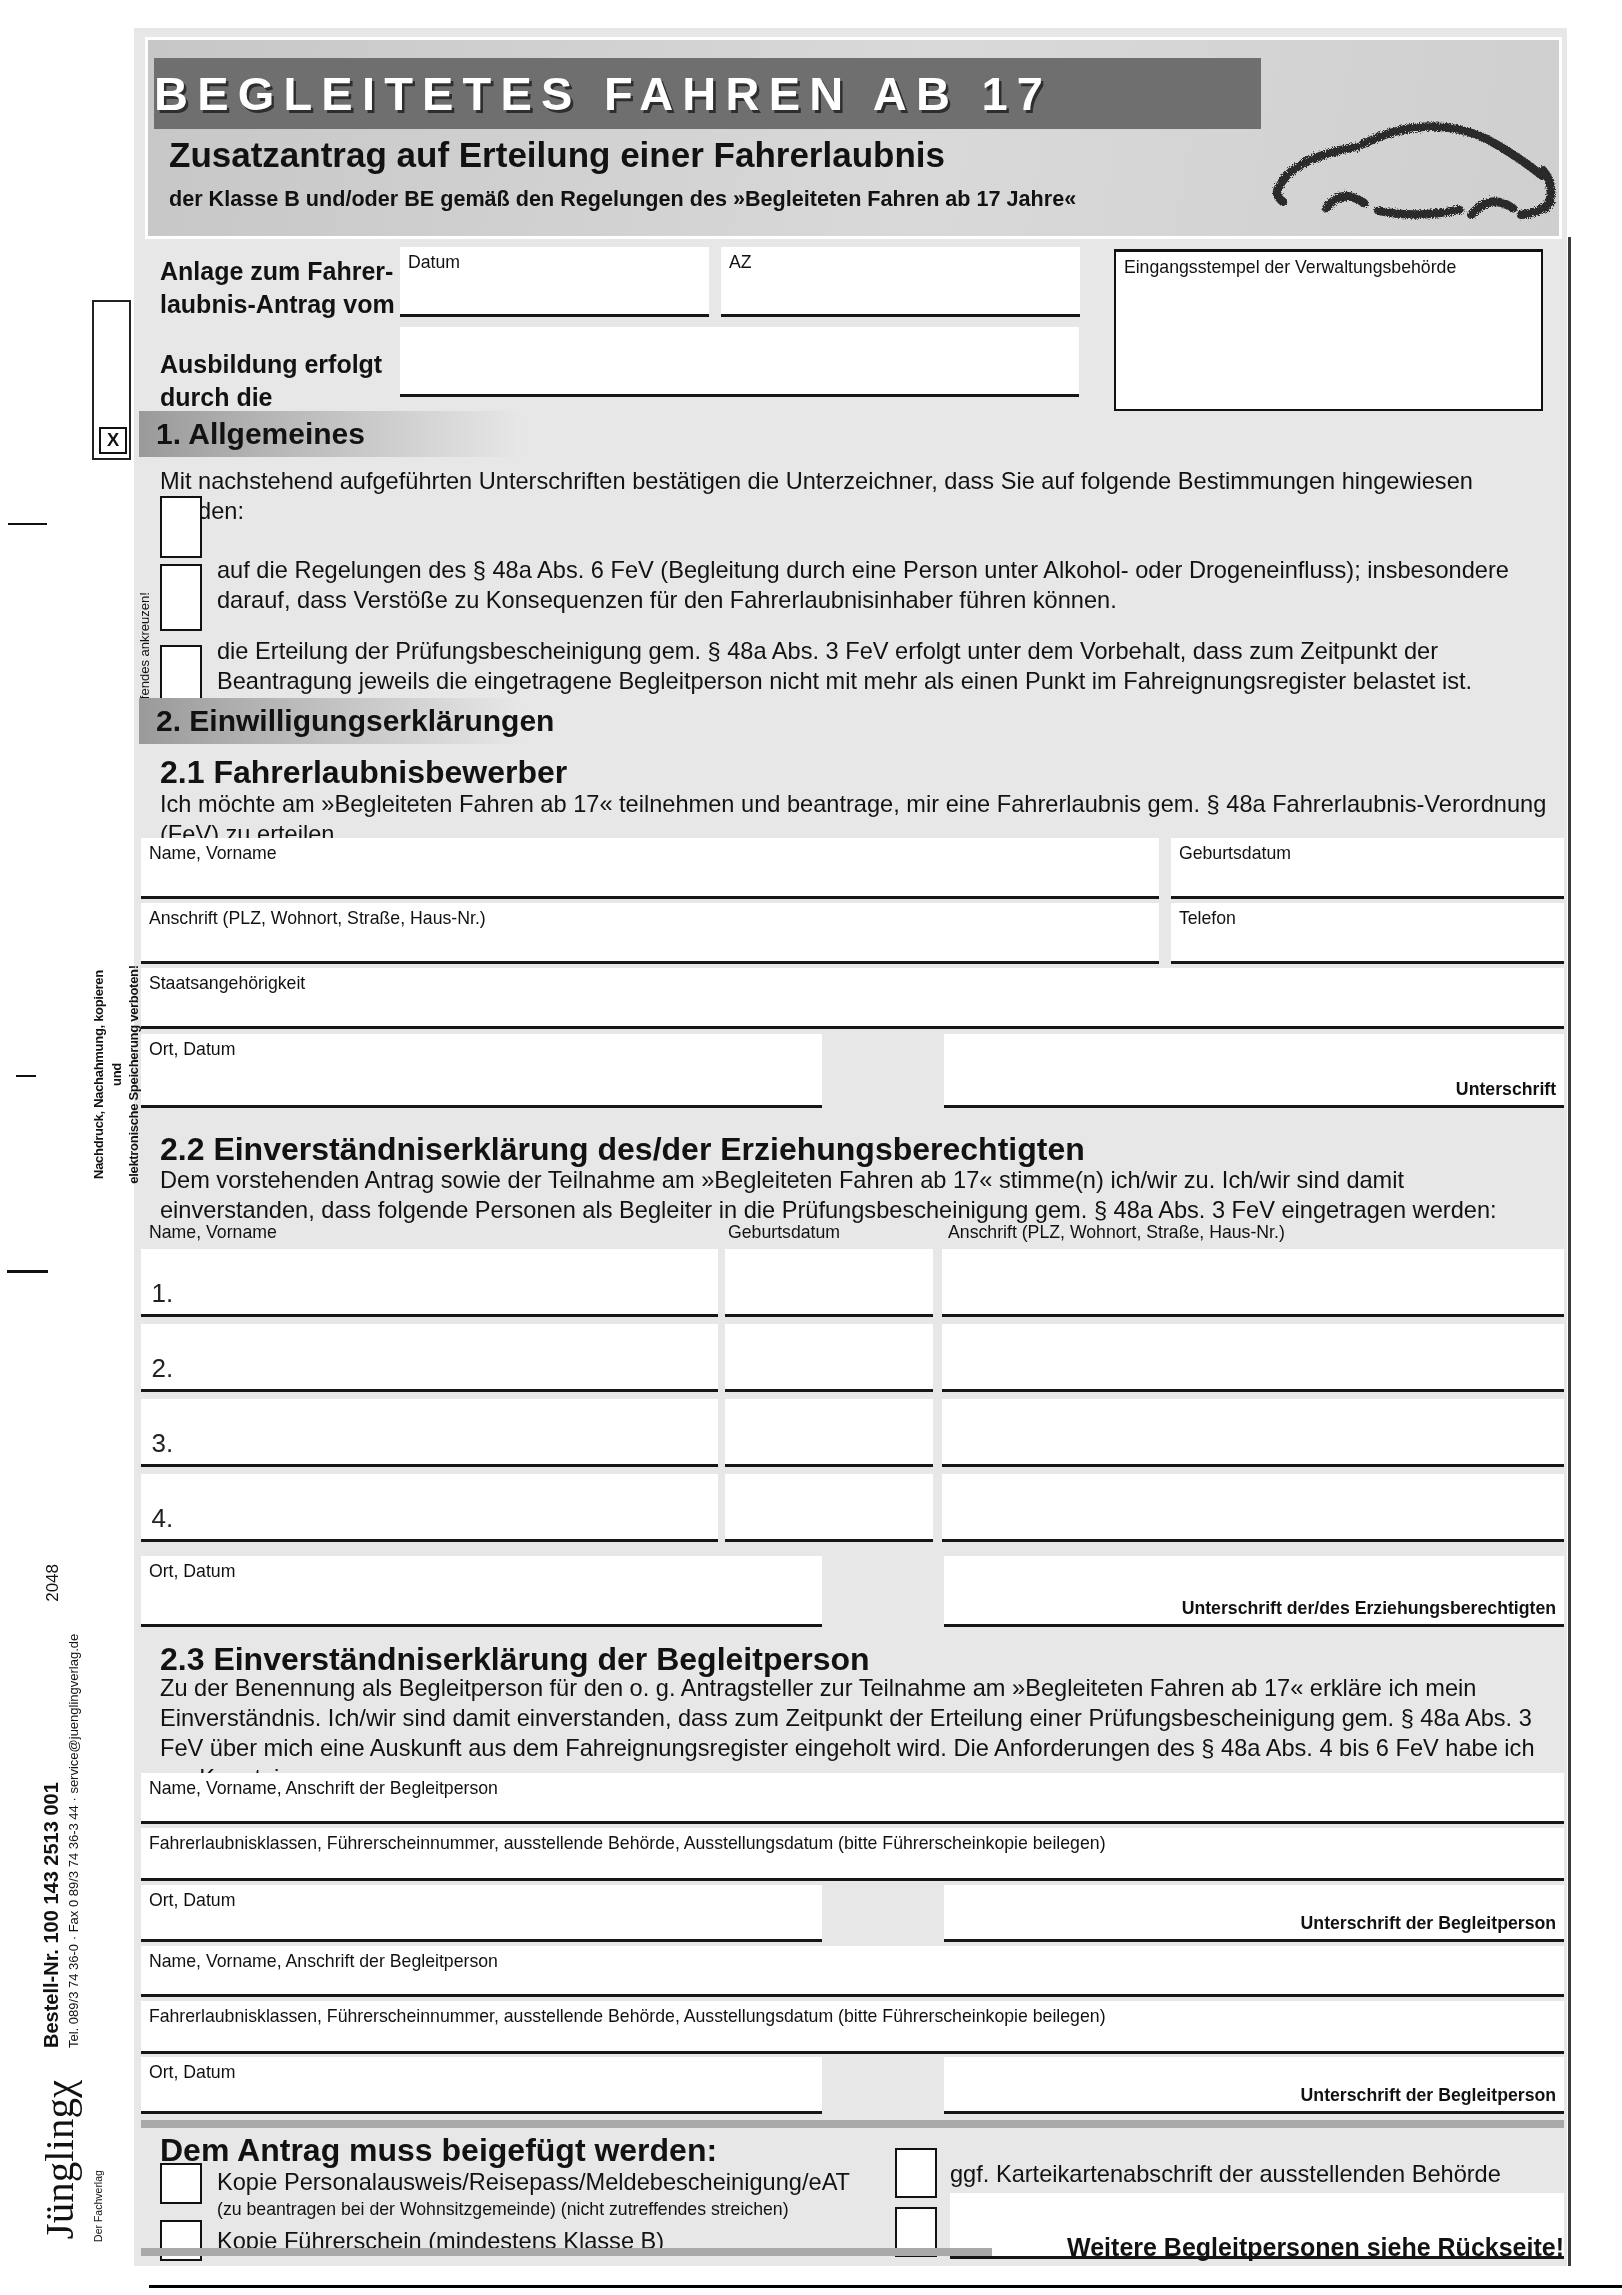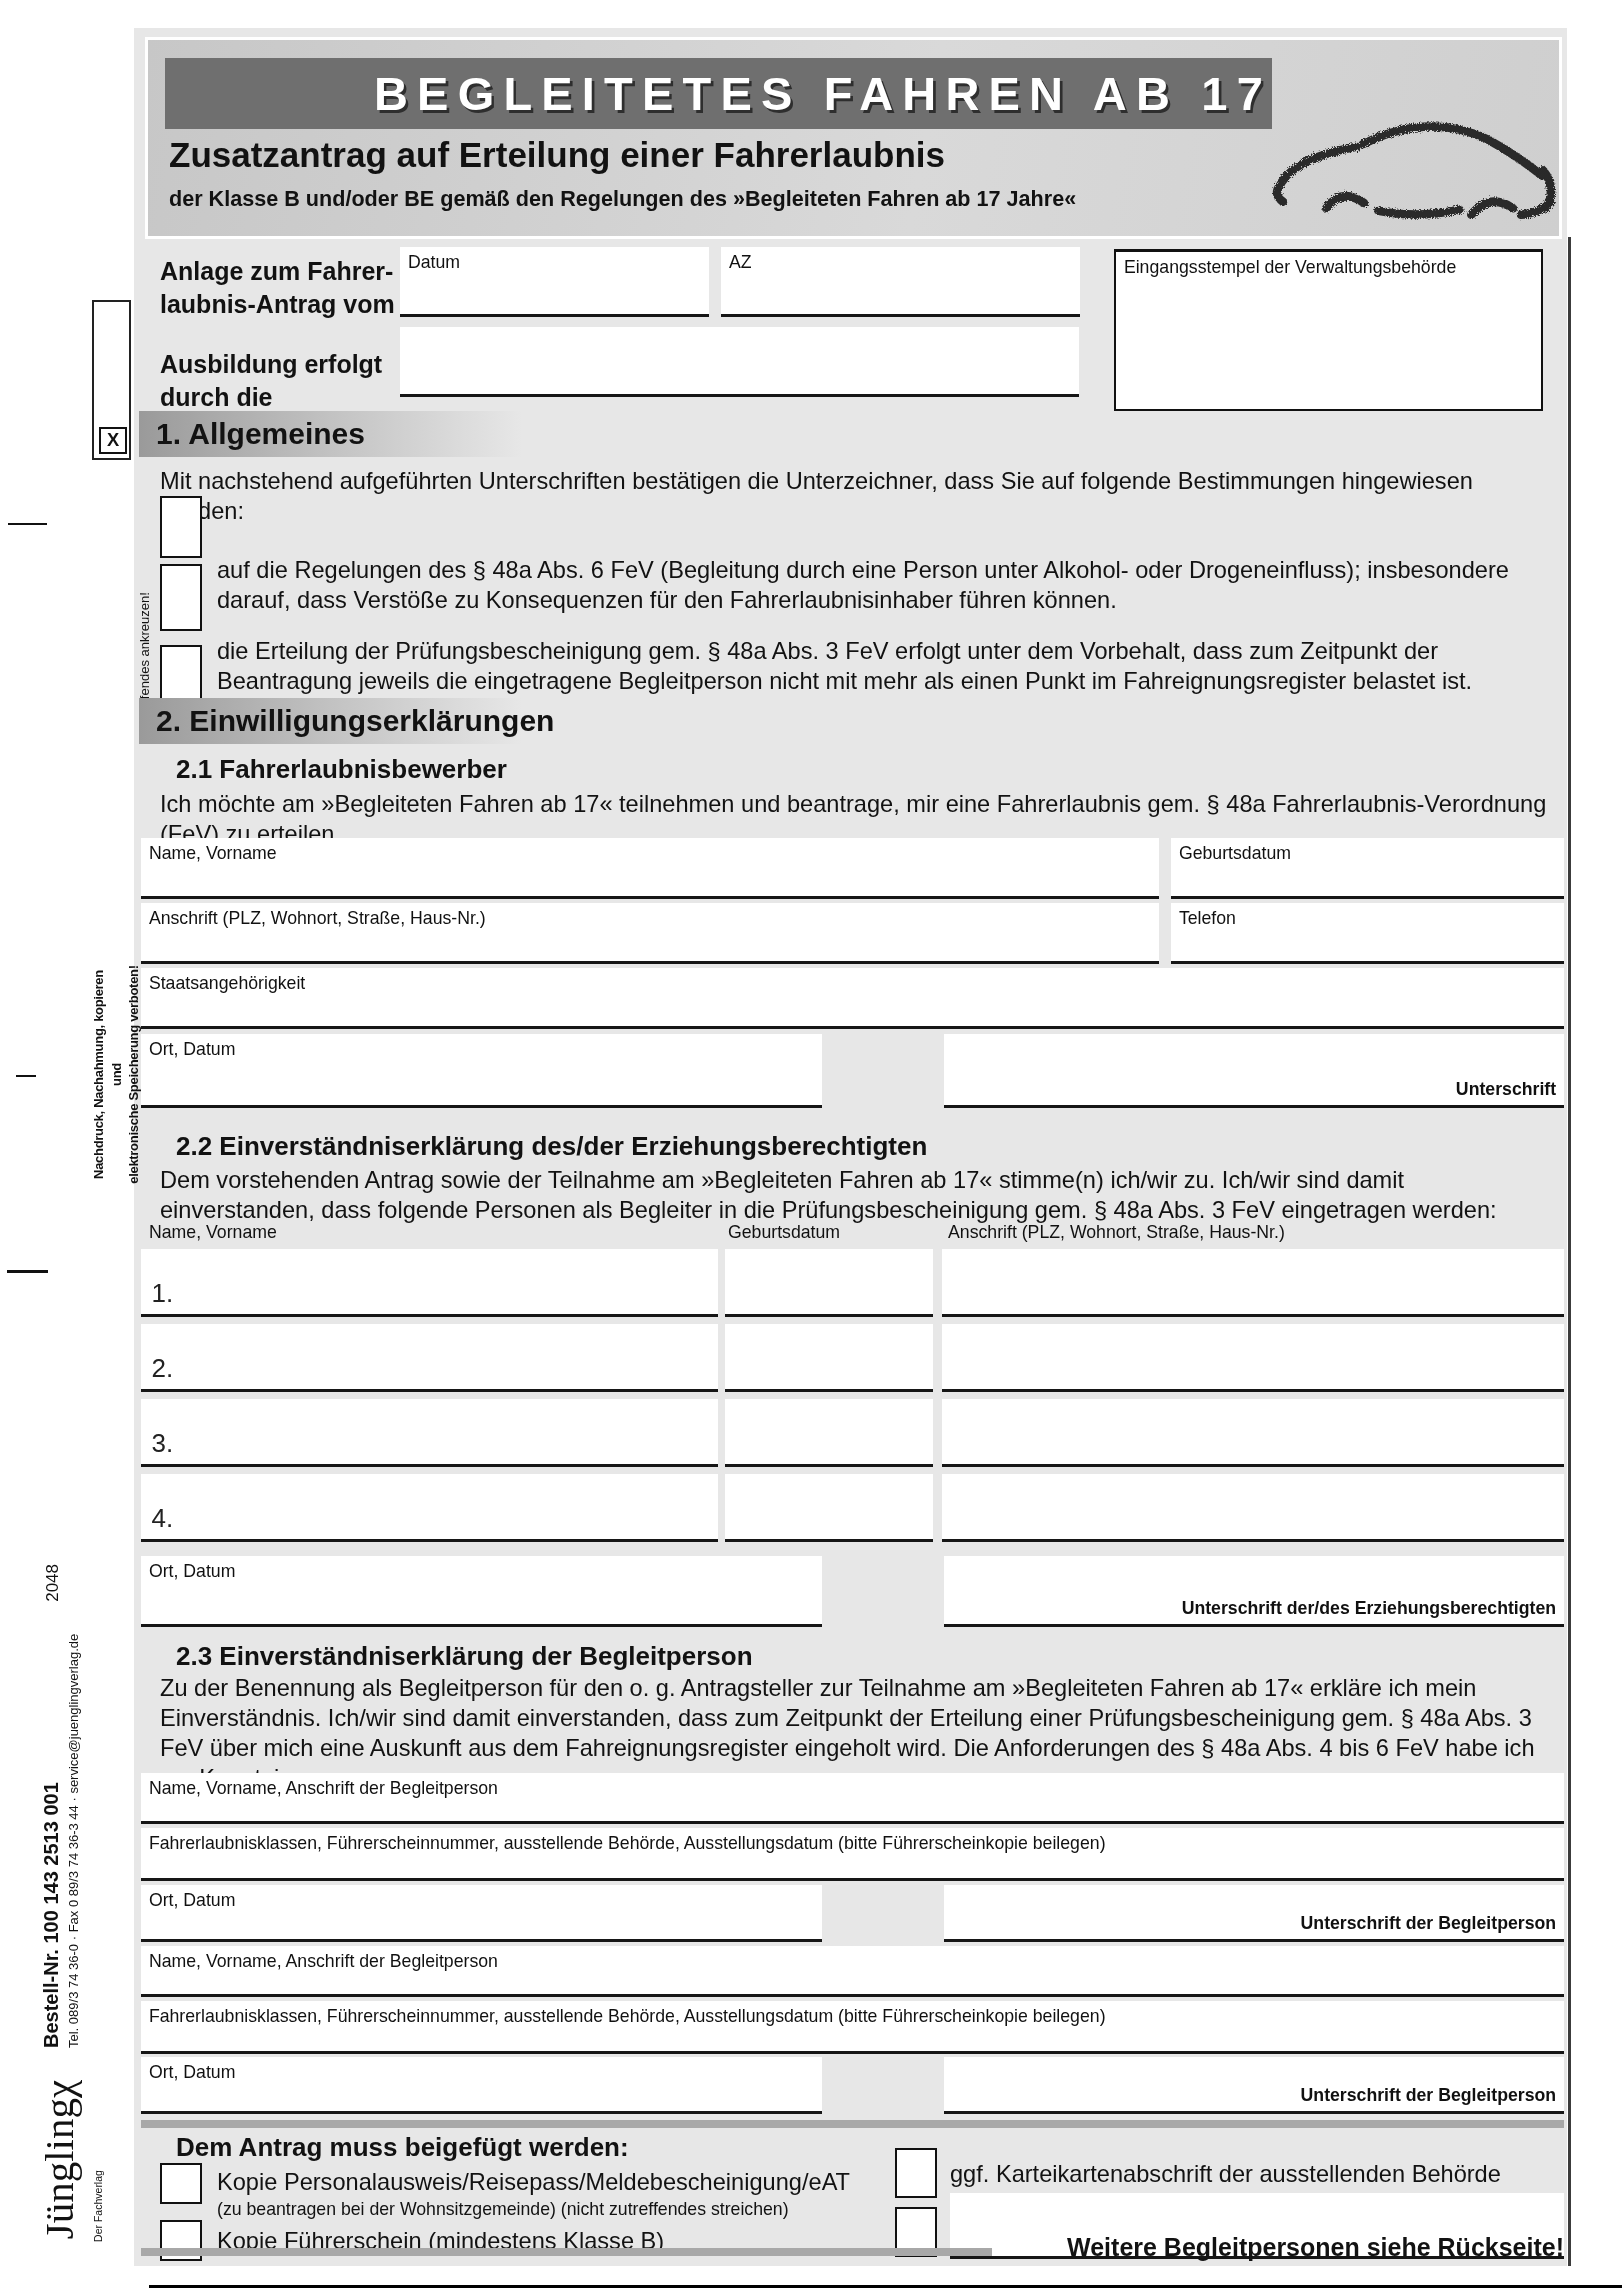--- a/index.html
+++ b/index.html
@@ -6,38 +6,38 @@
   #page{position:relative;width:1623px;height:2295px;background:#fff;overflow:hidden;
         font-family:"Liberation Sans",sans-serif;color:#121212;}
   .abs{position:absolute;}
   
   #form-bg{left:134px;top:27.5px;width:1433px;height:2238px;background:#e7e7e7;}
   #scan-edge{left:1568px;top:237px;width:2.6px;height:2029px;background:#3c3c3c;}
   #scan-bottom{left:149px;top:2285px;width:1474px;height:2.6px;background:#000;}
   
   #header-box{left:145px;top:37px;width:1411px;height:196px;border:3.9px solid #fff;
      background:linear-gradient(100deg,#c7c7c7 0%,#d9d9d9 55%,#cfcfcf 100%);}
-  #banner{left:165px;top:58px;width:1107px;height:71px;background:#6f6f6f;
-     display:flex;align-items:center;justify-content:flex-end;}
+  #banner{left:154px;top:58px;width:1107px;height:71px;background:#6f6f6f;
+     display:flex;align-items:center;justify-content:flex-start;}
   #banner span{font-size:47px;font-weight:bold;color:#fff;letter-spacing:9.2px;
      text-shadow:2.6px 3.3px 0 #2e2e2e;white-space:nowrap;}
   #hdr-title{left:169px;top:135px;font-size:35px;font-weight:bold;white-space:nowrap;}
   #hdr-sub{left:169px;top:186px;font-size:21.6px;font-weight:bold;white-space:nowrap;}
   
   .blk-label{font-size:25px;font-weight:bold;line-height:1.32;white-space:pre-line;}
   .field{position:absolute;background:#fff;border-bottom:3.3px solid #161616;}
   .flabel{display:block;padding:5.2px 7.9px;font-size:17.7px;color:#111;}
   .sig-label{position:absolute;right:7.9px;bottom:5.2px;font-size:17.7px;color:#111;font-weight:bold;}
   #stamp-box{left:1114px;top:249px;width:425px;height:157px;background:#fff;
      border:2px solid #111;border-top-width:3.9px;}
   
   .secbar{position:absolute;height:46px;line-height:46px;padding-left:17px;
      font-size:30px;font-weight:bold;white-space:nowrap;
      background:linear-gradient(to right,#9a9a9a 0%,#c6c6c6 55%,rgba(231,231,231,0) 100%);}
-  .h2{position:absolute;font-size:26px;font-weight:bold;white-space:nowrap;margin-left:16px;}
+  .h2{position:absolute;font-size:32px;font-weight:bold;white-space:nowrap;}
   .para{position:absolute;font-size:23.6px;line-height:30px;}
   .cb-tall{position:absolute;width:38px;height:63px;background:#fff;border:2px solid #111;}
   .cb-sq{position:absolute;width:38px;height:37px;background:#fff;border:2px solid #111;}
   .cb-med{position:absolute;width:38px;height:46px;background:#fff;border:2px solid #111;}
   .collabel{position:absolute;font-size:17.7px;color:#111;white-space:nowrap;}
   .rownum{position:absolute;left:10.5px;bottom:5.2px;font-size:26px;color:#222;}
   .note-small{position:absolute;font-size:17.7px;white-space:nowrap;}
   .gbar{position:absolute;background:#a8a8a8;}
   
   .vrot{position:absolute;transform:rotate(-90deg);transform-origin:center;}

